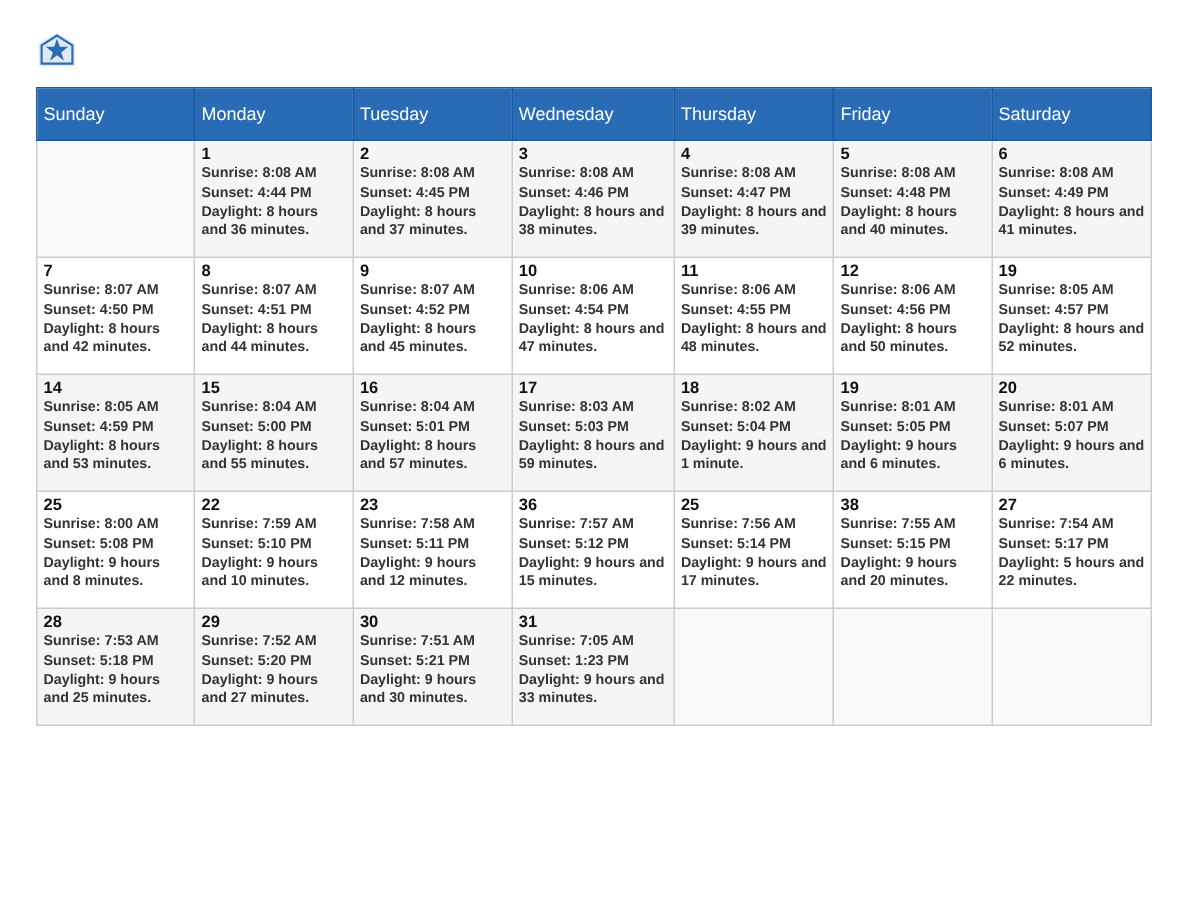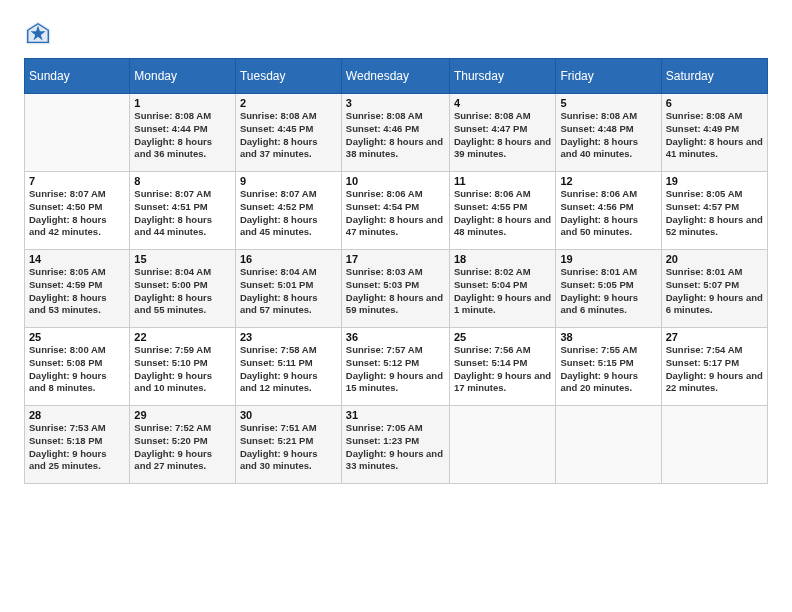--- a/index.html
+++ b/index.html
@@ -355,21 +355,21 @@
           <span>Sunrise: 7:55 AM</span><br>
           <span>Sunset: 5:15 PM</span><br>
           <span>Daylight: 9 hours and 20 minutes.</span>
         </div>
       </td>
           <td>
         <span class="day-num">27</span>
         <div class="day-info">
           <span>Sunrise: 7:54 AM</span><br>
           <span>Sunset: 5:17 PM</span><br>
-          <span>Daylight: 9 hours and 22 minutes.</span>
+          <span>Daylight: 5 hours and 22 minutes.</span>
         </div>
       </td>
         </tr>
         <tr>
           <td>
         <span class="day-num">28</span>
         <div class="day-info">
           <span>Sunrise: 7:53 AM</span><br>
           <span>Sunset: 5:18 PM</span><br>
           <span>Daylight: 9 hours and 25 minutes.</span>

